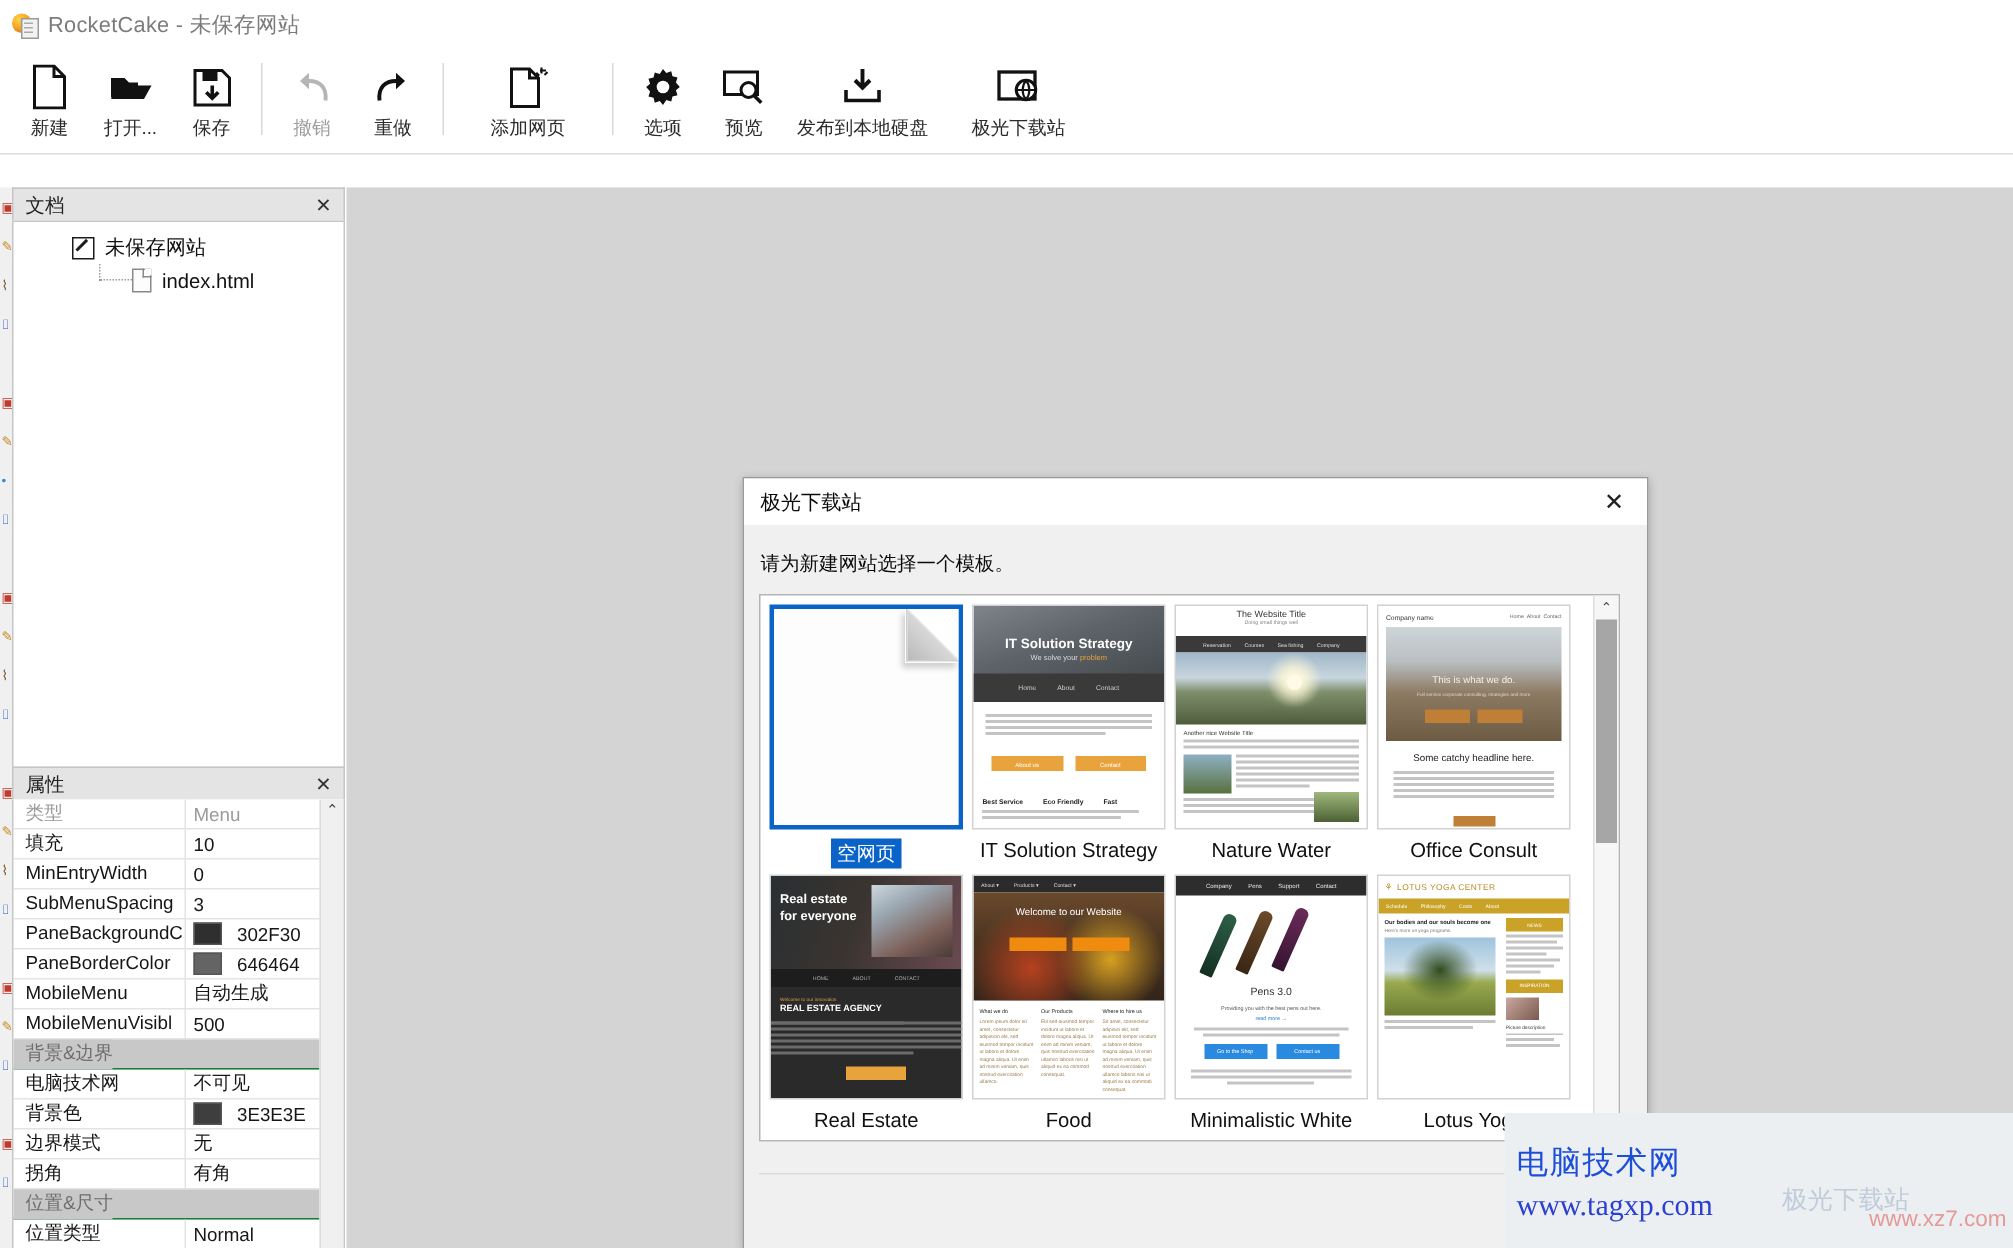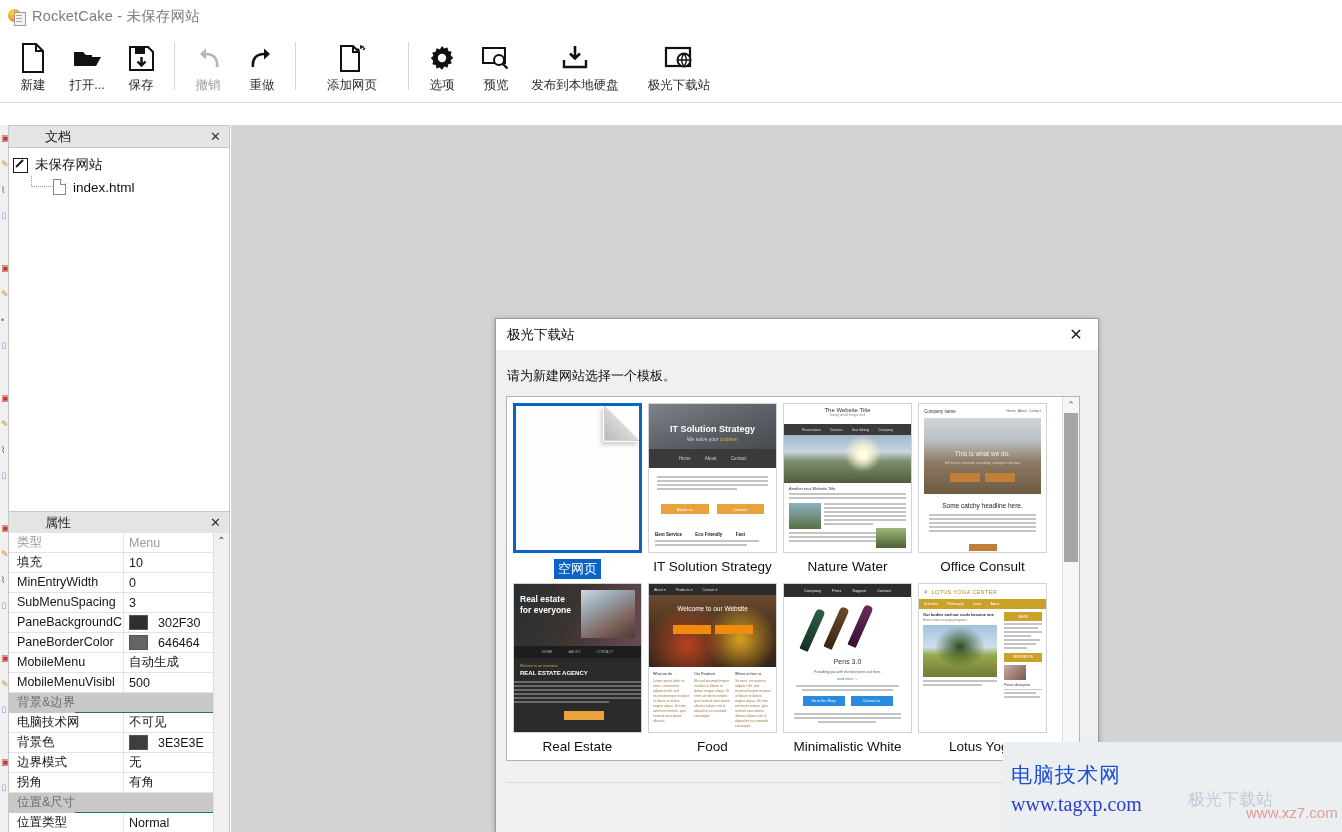--- a/index.html
+++ b/index.html
@@ -45,27 +45,27 @@
   .edge-strip{position:absolute;left:0;top:0;width:10px;height:707px;background:#f0f0f0;
     border-right:1px solid #c8c8c8;overflow:hidden;}
   .edge-strip .es-row{height:26px;display:flex;align-items:center;padding-left:1px;}
   .edge-strip .es-g{font-size:9px;line-height:9px;}
 
   .leftdock{position:absolute;left:8px;top:0;width:222px;height:707px;background:#f0f0f0;}
 
   
   .panel-head{height:22px;background:#e4e4e4;border:1px solid #c6c6c6;border-bottom:none;
     display:flex;align-items:center;justify-content:space-between;padding:0 6px 0 8px;box-sizing:border-box;}
-  .panel-head .ptitle{font-size:13px;color:#222;margin-left:28px;}
+  .panel-head .ptitle{font-size:13px;color:#222;}
   .panel-head .pclose{font-size:13px;color:#333;cursor:pointer;line-height:1;padding:0 2px;}
 
   
   .doc-panel{position:absolute;left:0;top:0;width:222px;}
   .doc-body{height:378px;background:#ffffff;border:1px solid #c6c6c6;box-sizing:border-box;padding:6px 4px;}
-  .tree-row{display:flex;align-items:center;height:22px;font-size:13.5px;color:#111;}
+  .tree-row{display:flex;align-items:center;height:22px;font-size:13.5px;color:#111;margin-left:35px;}
   .tree-row.indent{padding-left:18px;}
   .tree-dots{width:22px;height:1px;border-top:1px dotted #9a9a9a;position:relative;margin-right:0px;}
   .tree-dots:before{content:"";position:absolute;left:0;top:-11px;height:11px;border-left:1px dotted #9a9a9a;}
   .ic-site{width:15px;height:15px;border:1.6px solid #1b1b1b;box-sizing:border-box;margin-right:7px;
     position:relative;flex:none;background:#fff;}
   .ic-site:after{content:"";position:absolute;left:2px;top:7px;width:10px;height:2px;background:#1b1b1b;
     transform:rotate(-45deg);transform-origin:left center;}
   .ic-file{width:13px;height:16px;border:1px solid #8a8a8a;box-sizing:border-box;background:#fdfdfd;
     margin-right:7px;position:relative;flex:none;}
   .ic-file:after{content:"";position:absolute;right:-1px;top:-1px;border-left:5px solid transparent;

